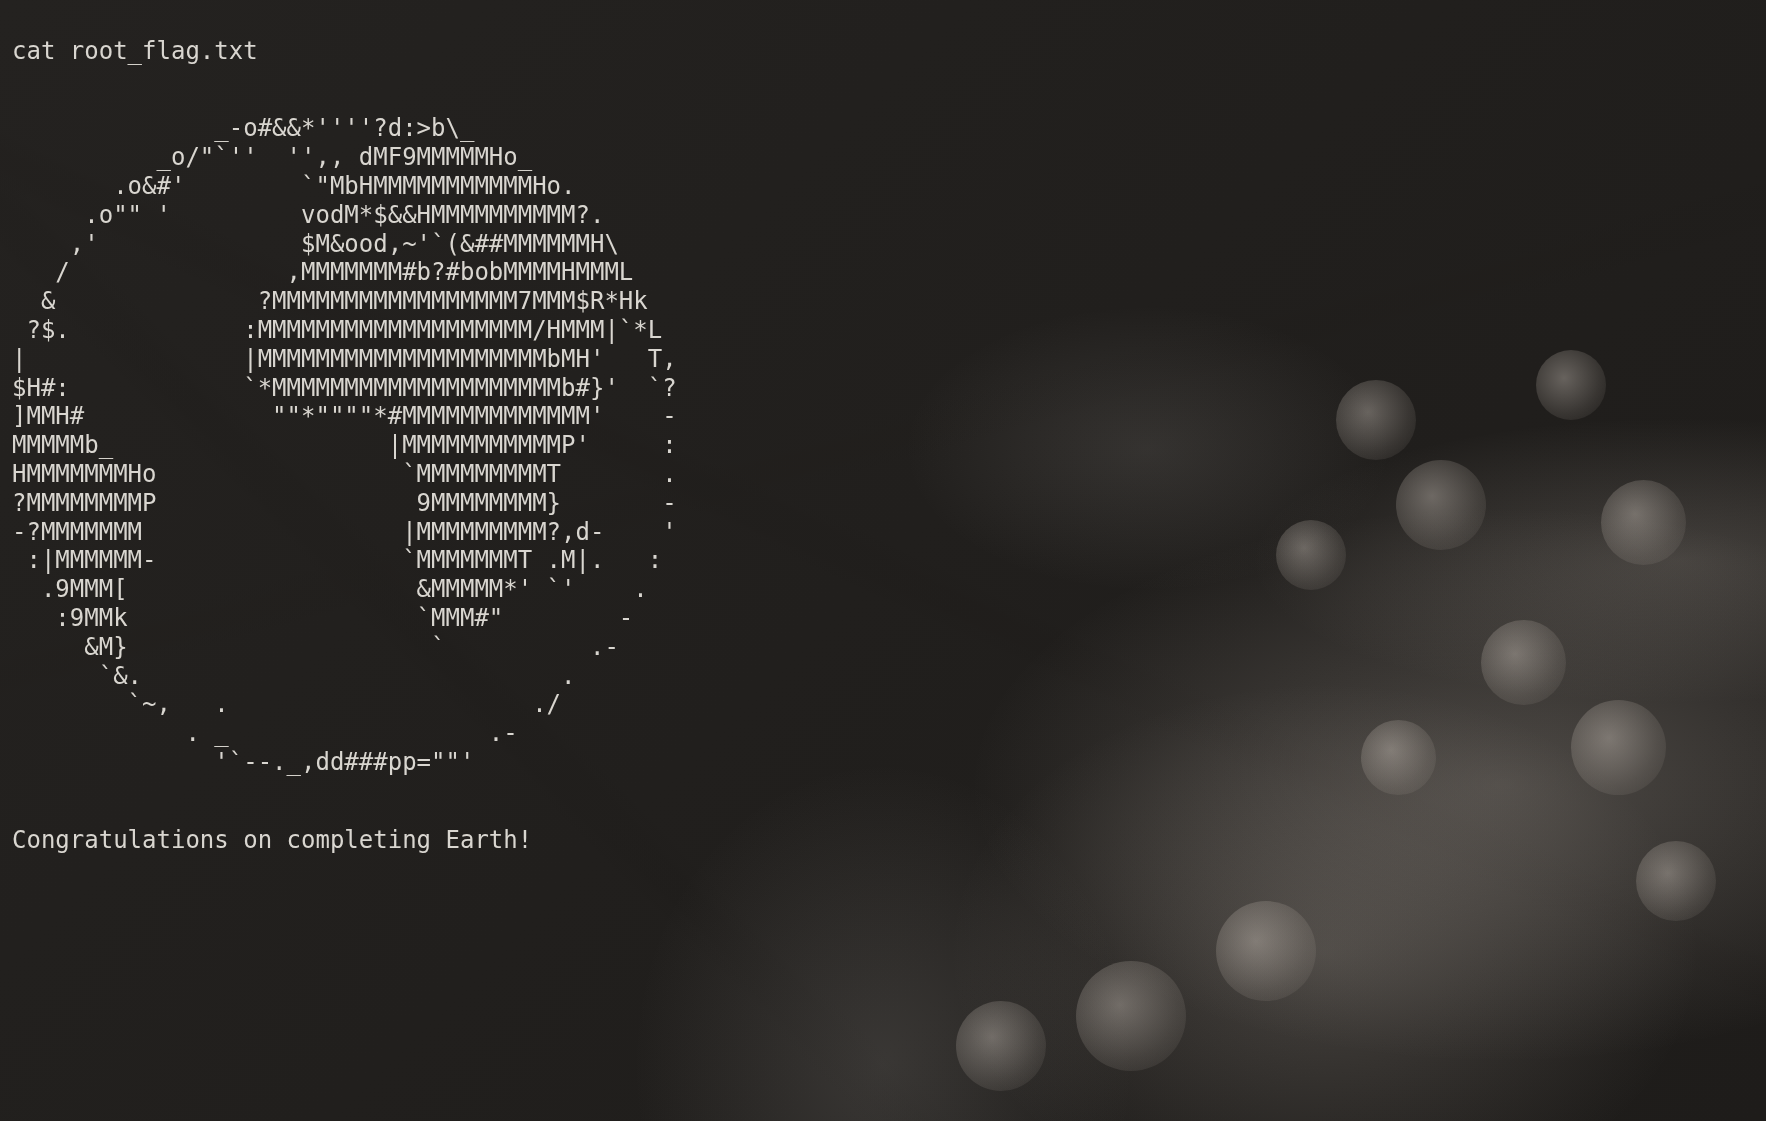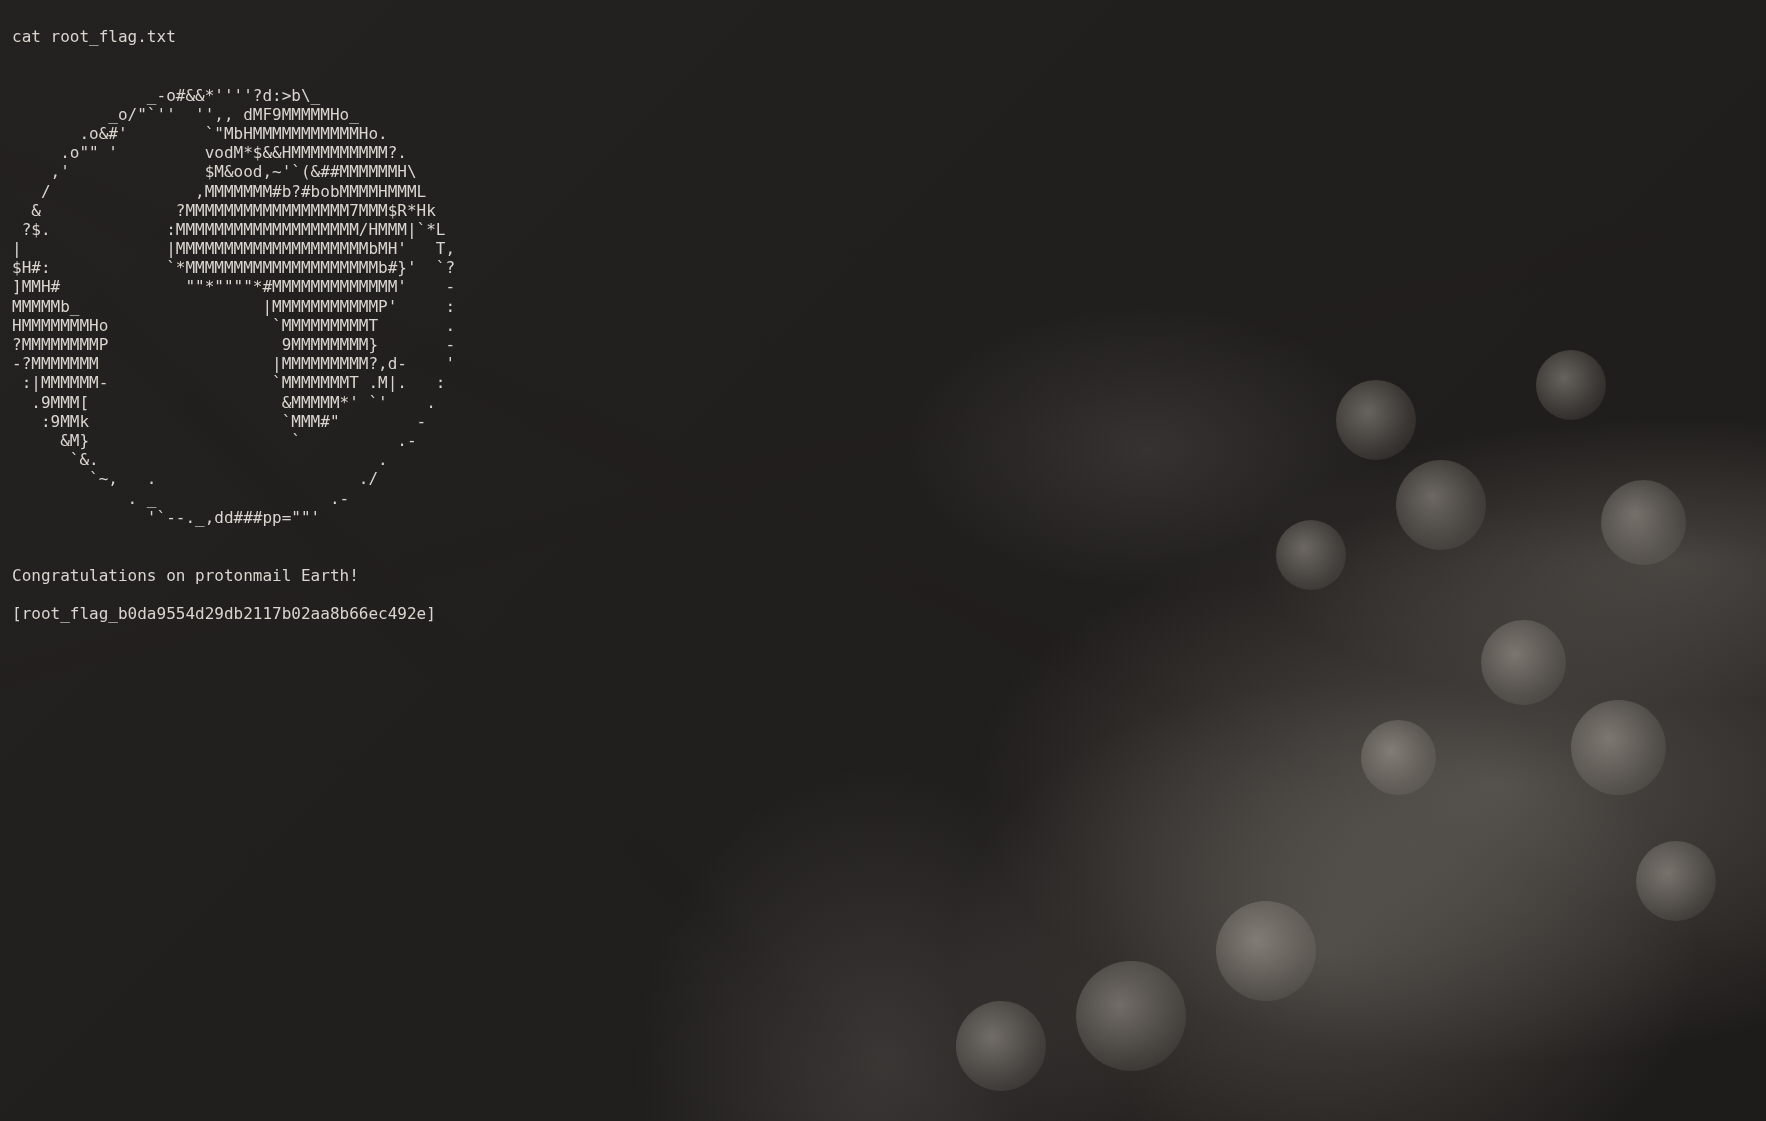--- a/index.html
+++ b/index.html
@@ -65,21 +65,21 @@
     .f9 { width: 90px; height: 90px; right: 720px; bottom: 30px; }
     .f10 { width: 80px; height: 80px; right: 50px; bottom: 200px; }
     .f11 { width: 70px; height: 70px; right: 160px; top: 350px; }
     .f12 { width: 85px; height: 85px; right: 80px; top: 480px; }
     
     .terminal {
       position: relative;
       z-index: 2;
       padding: 8px 12px;
       color: #d9d6d0;
-      font-size: 16px;
+      font-size: 24px;
       line-height: 1.20;
       white-space: pre;
       font-weight: 500;
     }
     
     .command-line {
       color: #d9d6d0;
       margin-bottom: 20px;
     }
     
@@ -130,15 +130,14 @@
 ?MMMMMMMMP                  9MMMMMMMM}       -
 -?MMMMMMM                  |MMMMMMMMM?,d-    '
  :|MMMMMM-                 `MMMMMMMT .M|.   :
   .9MMM[                    &amp;MMMMM*' `'    .
    :9MMk                    `MMM#"        -
      &amp;M}                     `          .-
       `&amp;.                             .
         `~,   .                     ./
             . _                  .-
               '`--._,dd###pp=""'</div>
-<div class="footer-text">Congratulations on protonmail Earth!</div>
-<div class="footer-text">[root_flag_b0da9554d29db2117b02aa8b66ec492e]</div>
+<div class="footer-text">Congratulations on completing Earth!</div>
 </div>
 
 </body></html>

